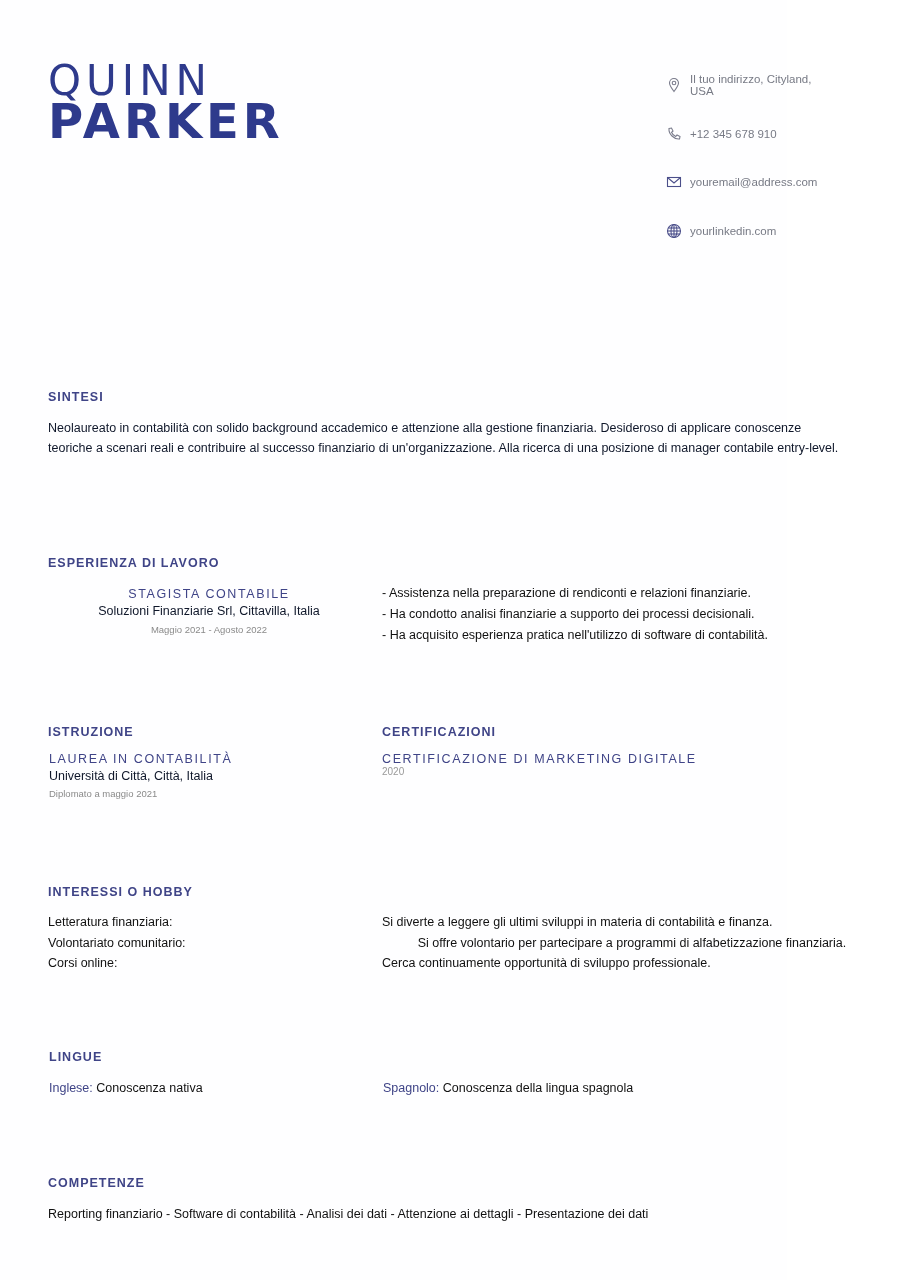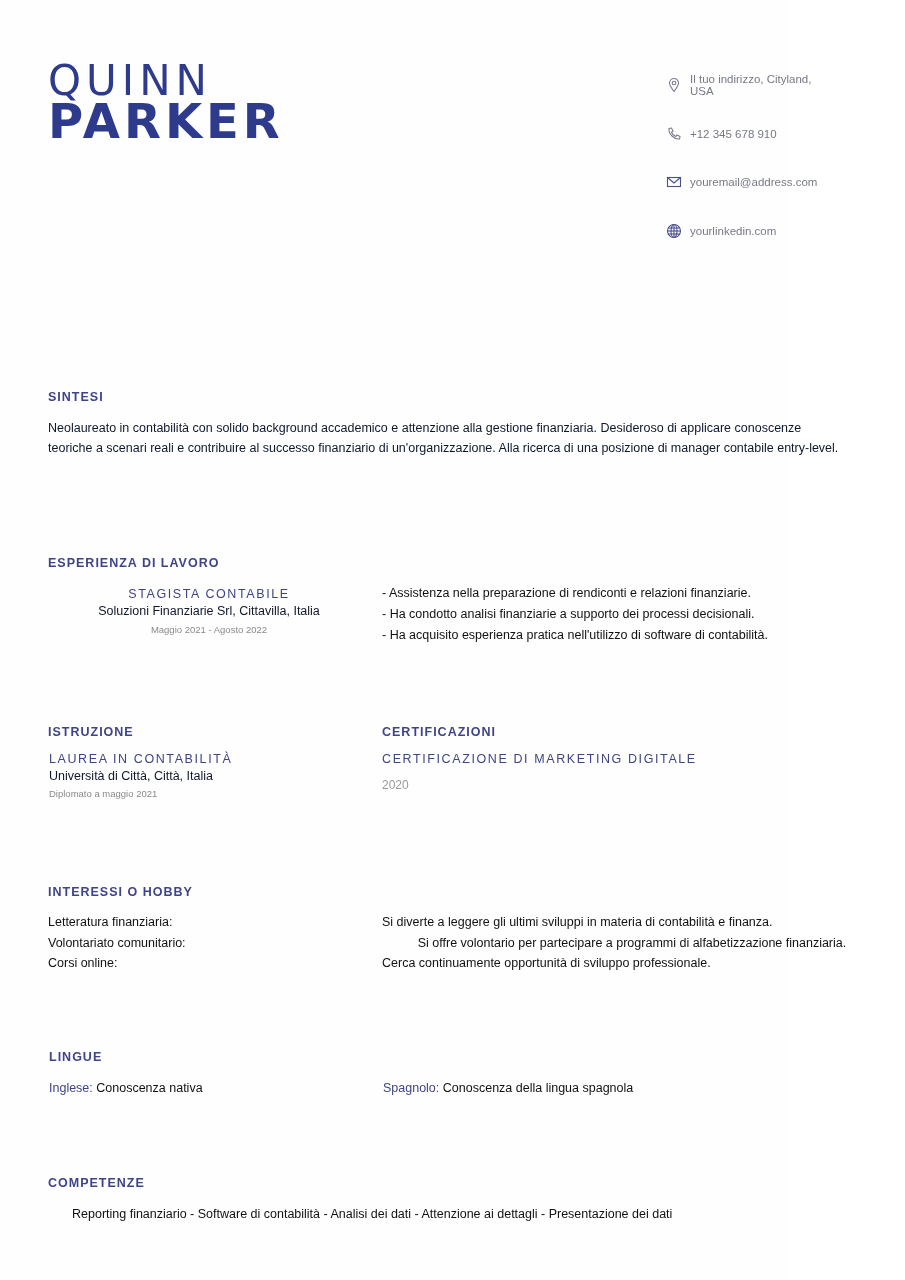--- a/index.html
+++ b/index.html
@@ -155,21 +155,21 @@
   <div class="section-title" style="left:48px; top:725px;">ISTRUZIONE</div>
   <div class="abs" style="left:49px; top:752px; width:320px;">
     <div class="sub-title">LAUREA IN CONTABILITÀ</div>
     <div class="body-text" style="line-height:18px; margin-top:1px;">Università di Città, Città, Italia</div>
     <div class="meta-text" style="margin-top:3px;">Diplomato a maggio 2021</div>
   </div>
 
   <div class="section-title" style="left:382px; top:725px;">CERTIFICAZIONI</div>
   <div class="abs" style="left:382px; top:752px; width:480px;">
     <div class="sub-title">CERTIFICAZIONE DI MARKETING DIGITALE</div>
-    <div class="meta-text" style="margin-top:12px; font-size:12px; color:#999;">2020</div>
+    <div class="meta-text" style="margin-top:0; font-size:10px; color:#999;">2020</div>
   </div>
 
   <div class="section-title" style="left:48px; top:885px;">INTERESSI O HOBBY</div>
   <div class="abs" style="left:48px; top:912px; width:320px;">
     <div class="list-line accent-text" style="line-height:20.5px;">Letteratura finanziaria:</div>
     <div class="list-line accent-text" style="line-height:20.5px;">Volontariato comunitario:</div>
     <div class="list-line accent-text" style="line-height:20.5px;">Corsi online:</div>
   </div>
   <div class="abs" style="left:382px; top:912px; width:500px;">
     <div class="list-line" style="line-height:20.5px;">Si diverte a leggere gli ultimi sviluppi in materia di contabilità e finanza.</div>
@@ -181,15 +181,15 @@
   <div class="abs list-line" style="left:49px; top:1078px;">
     <span class="accent-text">Inglese:</span>
     <span>Conoscenza nativa</span>
   </div>
   <div class="abs list-line" style="left:383px; top:1078px;">
     <span class="accent-text">Spagnolo:</span>
     <span>Conoscenza della lingua spagnola</span>
   </div>
 
   <div class="section-title" style="left:48px; top:1176px;">COMPETENZE</div>
-  <div class="abs list-line accent-text" style="left:48px; top:1204px; width:820px;margin-left:24px;">Reporting finanziario - Software di contabilità - Analisi dei dati - Attenzione ai dettagli - Presentazione dei dati</div>
+  <div class="abs list-line accent-text" style="left:48px; top:1204px; width:820px;">Reporting finanziario - Software di contabilità - Analisi dei dati - Attenzione ai dettagli - Presentazione dei dati</div>
 
 </div>
 
 </body></html>

